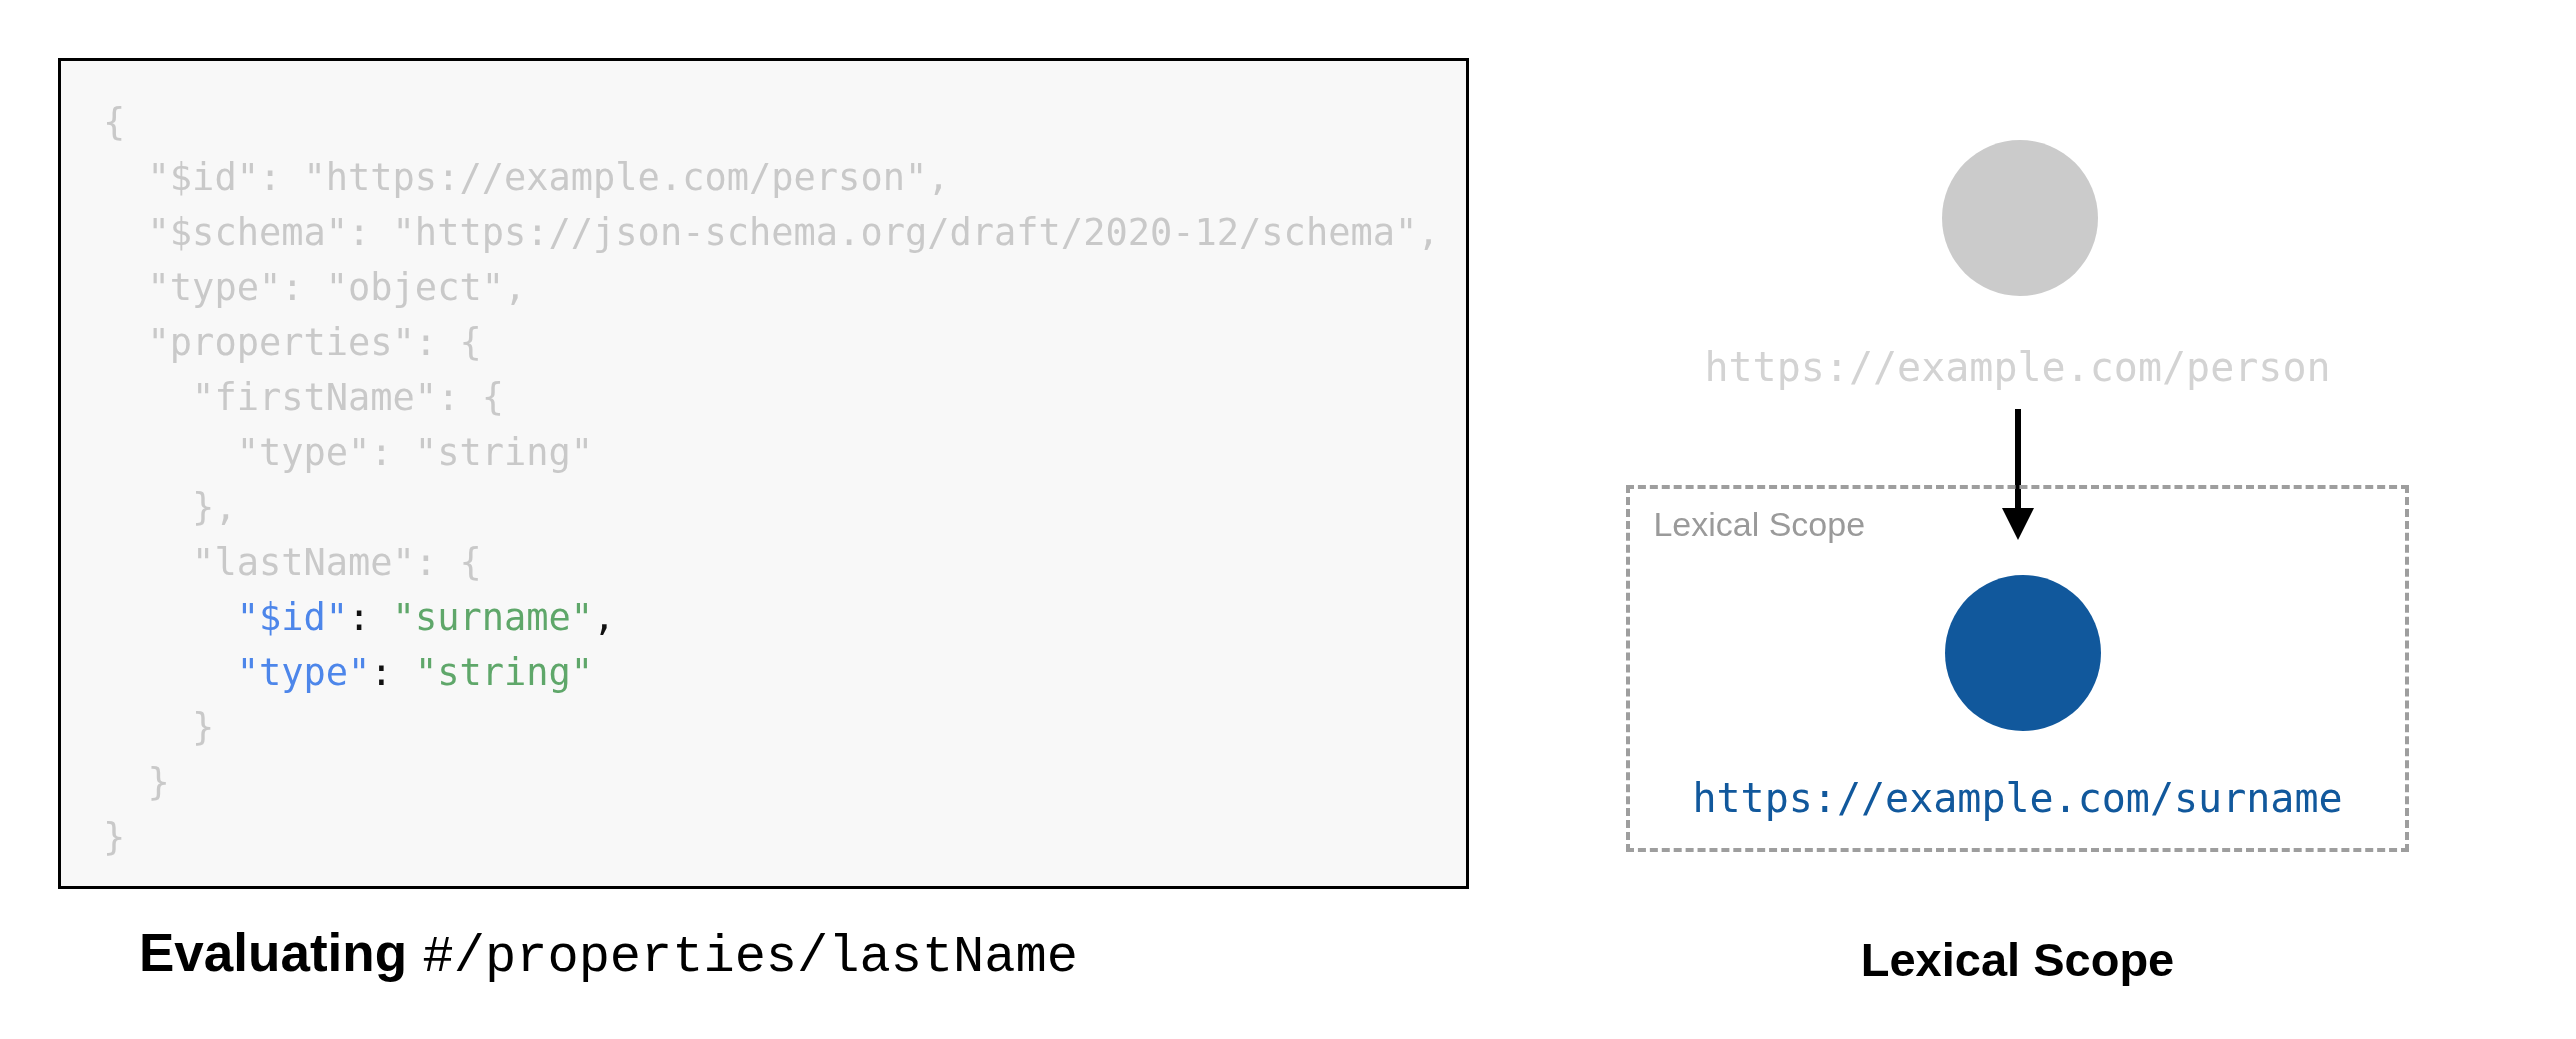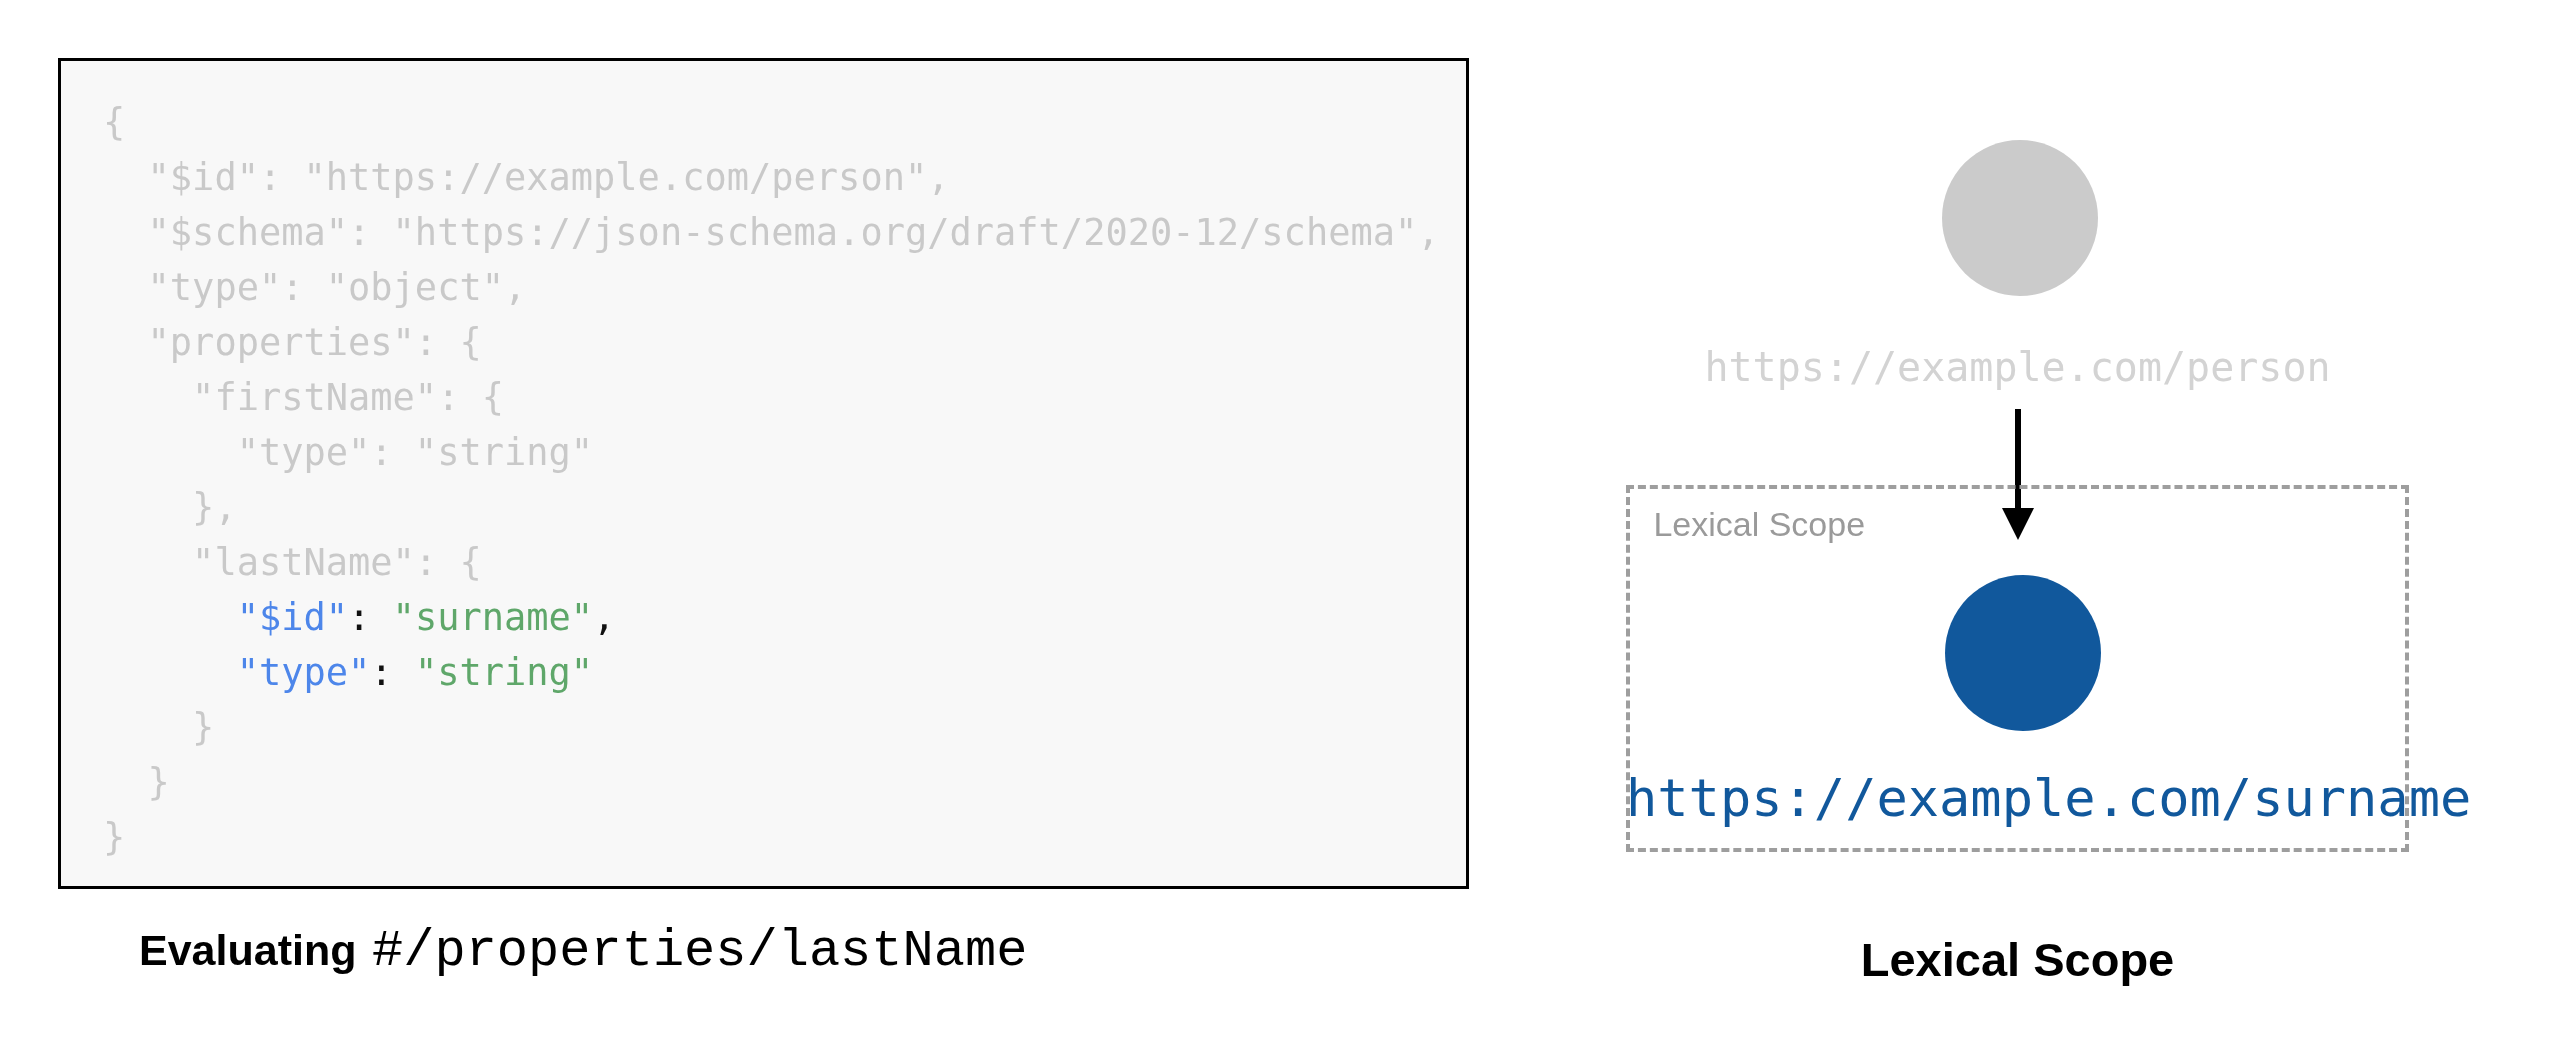--- a/index.html
+++ b/index.html
@@ -24,21 +24,21 @@
   .tok-str   { color: #5fa76a; }
   .tok-plain { color: #111111; }
 
   .left-caption {
     position: absolute; left: 139px; top: 926px;
     display: flex; align-items: baseline; gap: 15.6px;
     color: #000;
   }
   .left-caption .prefix {
     font-family: "Liberation Sans", sans-serif;
-    font-weight: bold; font-size: 43px; line-height: 1;
+    font-weight: bold; font-size: 53px; line-height: 1;
   }
   .left-caption .pointer {
     font-family: Liberation Mono, monospace;
     font-size: 52px; line-height: 1;
   }
 
   
   .diagram { position: absolute; left: 1626px; top: 0; width: 783px; height: 1039px; }
 
   .root-node {
@@ -76,22 +76,23 @@
     font-family: "Liberation Sans", sans-serif;
     font-size: 34px; line-height: 1; color: #9a9a9a;
   }
   .scope-node {
     position: absolute; left: 319px; top: 575px;
     width: 156px; height: 156px; border-radius: 50%;
     background: #11589c;
   }
   .scope-node-label {
     position: absolute; left: 0; top: 778px; width: 783px;
+    text-align: center;
     font-family: "DejaVu Sans Mono", monospace;
-    font-size: 52px; line-height: 40px; color: #11589c;
+    font-size: 40px; line-height: 40px; color: #11589c;
   }
 
   .right-caption {
     position: absolute; left: 0; top: 936px; width: 783px;
     text-align: center;
     font-family: "Liberation Sans", sans-serif;
     font-weight: bold; font-size: 47px; line-height: 1; color: #000;
   }
 </style>
 </head>

